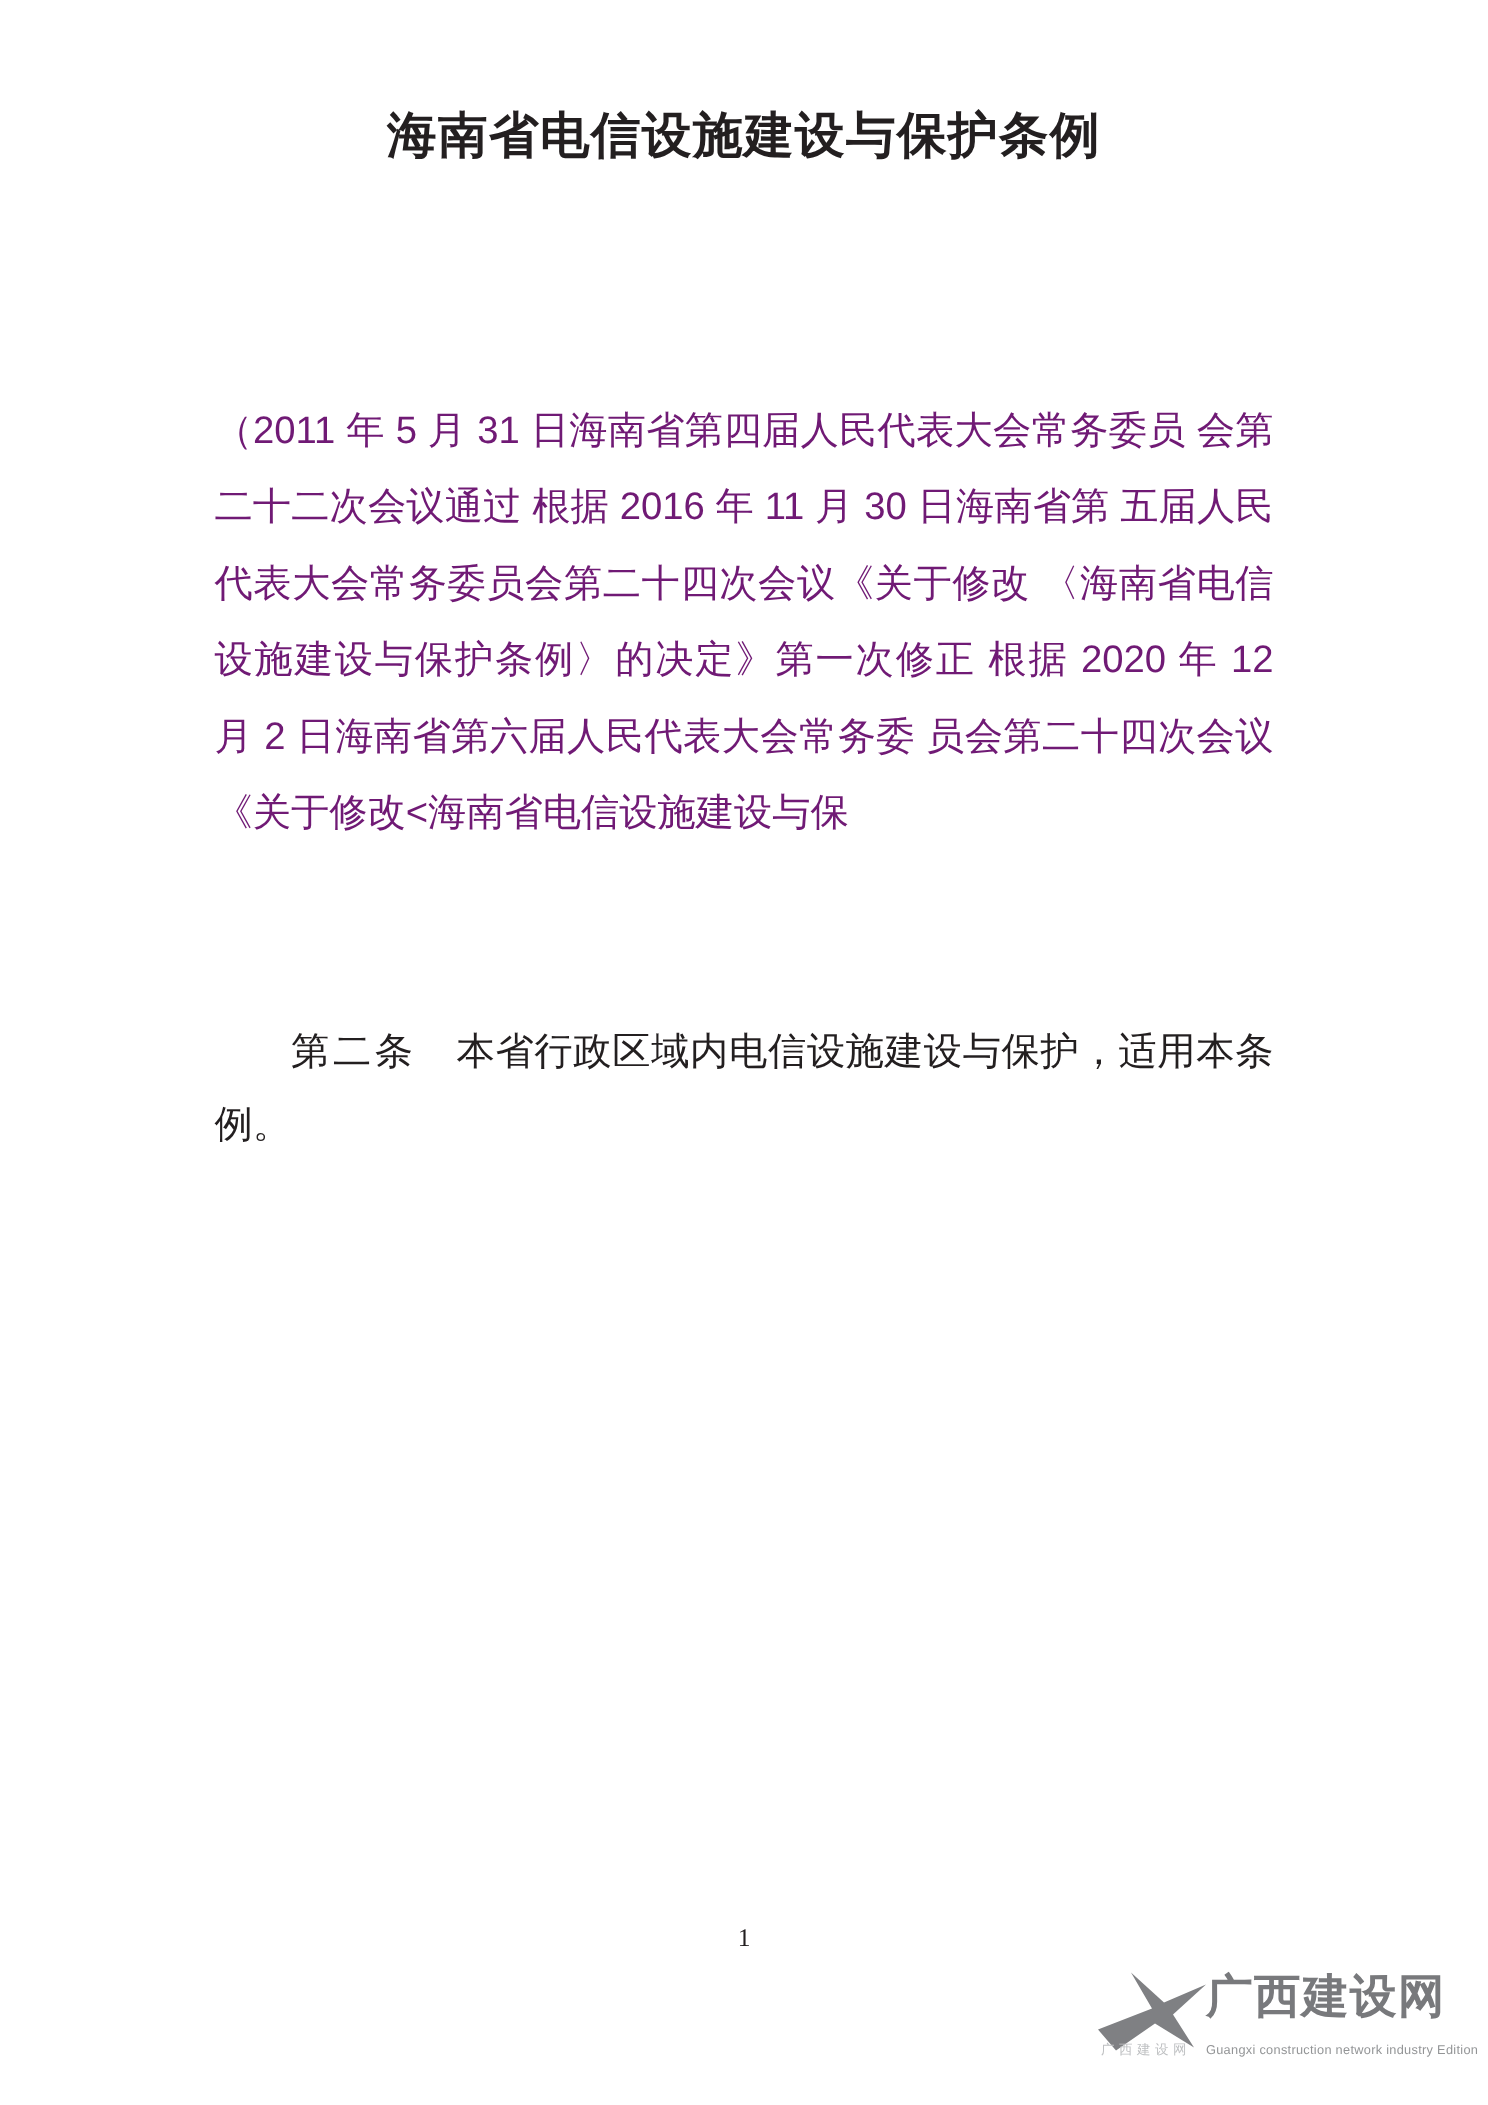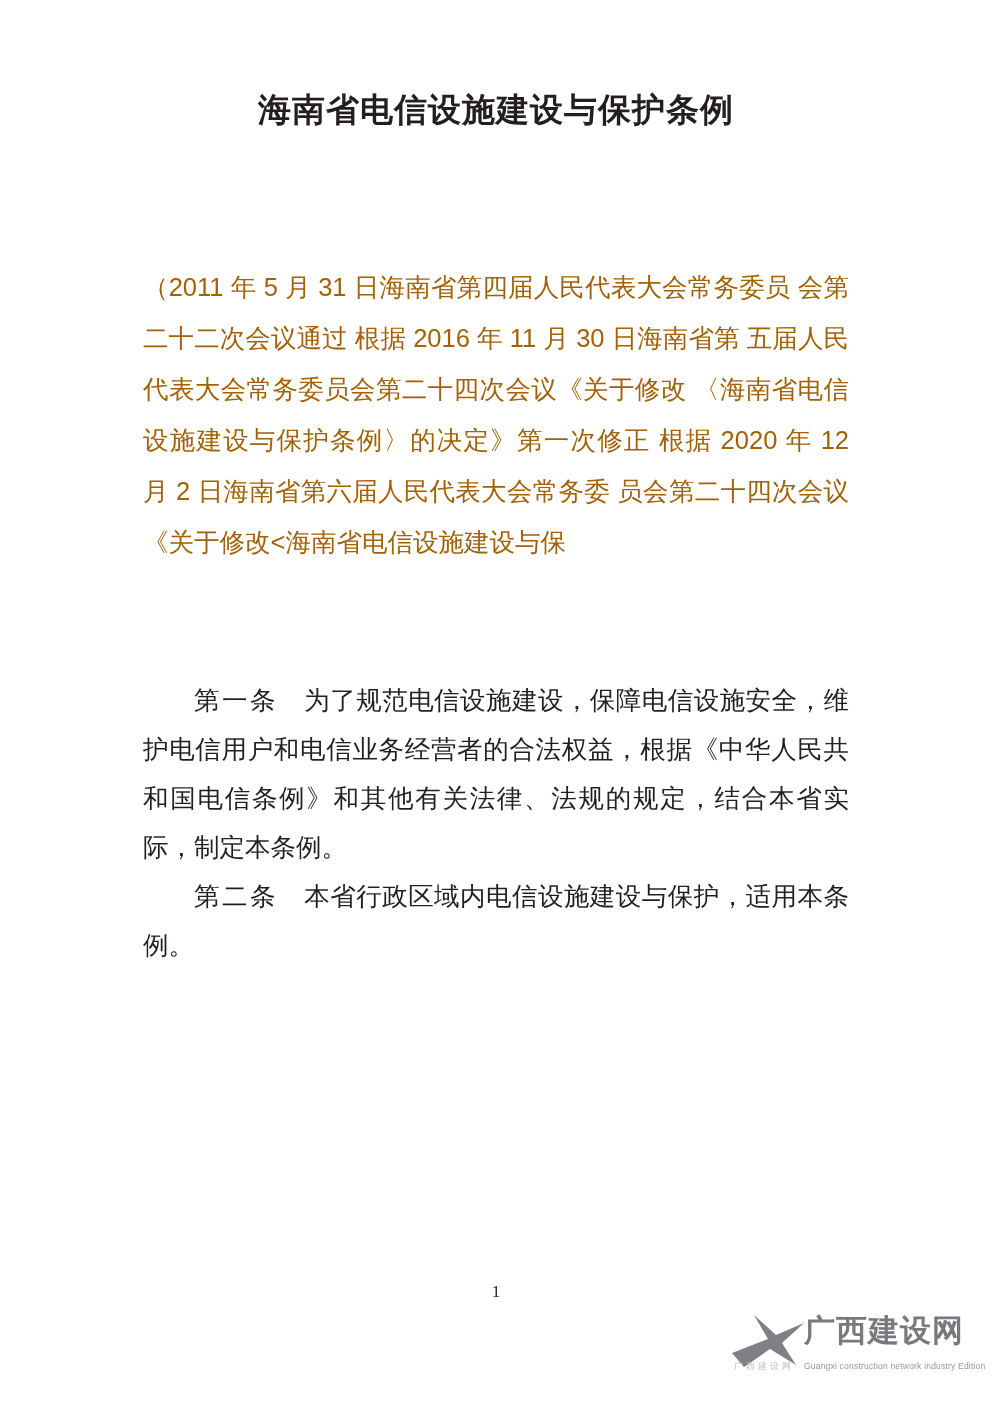--- a/index.html
+++ b/index.html
@@ -16,36 +16,36 @@
     font-family: "Liberation Sans", sans-serif;
     color: #231f20;
   }
   .doc-title {
     text-align: center;
     font-family: "Liberation Sans", sans-serif;
     font-weight: bold;
     font-size: 33px;
     letter-spacing: 1px;
     margin: 0;
-    padding-top: 88px;
+    padding-top: 68px;
     color: #231f20;
   }
   .preamble {
     margin: 0;
     padding: 0;
     position: absolute;
     top: 262px;
     left: 143px;
     width: 706px;
     font-family: "Liberation Sans", sans-serif;
     font-size: 25.5px;
     line-height: 51px;
     text-align: justify;
     text-align-last: left;
-    color: #a16207;
+    color: #701a75;
     letter-spacing: 0px;
   }
   .preamble .last-line {
     display: block;
   }
   .body-text {
     position: absolute;
     top: 676px;
     left: 143px;
     width: 706px;
@@ -142,21 +142,20 @@
   <div class="preamble">
     <span>（2011 年 5 月 31 日海南省第四届人民代表大会常务委员</span>
     <span>会第二十二次会议通过 根据 2016 年 11 月 30 日海南省第</span>
     <span>五届人民代表大会常务委员会第二十四次会议《关于修改</span>
     <span>〈海南省电信设施建设与保护条例〉的决定》第一次修正</span>
     <span>根据 2020 年 12 月 2 日海南省第六届人民代表大会常务委</span>
     <span>员会第二十四次会议《关于修改&lt;海南省电信设施建设与保</span>
   </div>
 
   <div class="body-text">
-    <p><span class="art-no">第一条</span><span class="art-gap"></span><span>为了规范电信设施建设，保障电信设施安全，维护电信用户和电信业务经营者的合法权益，根据《中华人民共和国电信条例》和其他有关法律、法规的规定，结合本省实际，制定本条例。</span></p>
     <p><span class="art-no">第二条</span><span class="art-gap"></span><span>本省行政区域内电信设施建设与保护，适用本条例。</span></p>
   </div>
 
   <div class="page-number">1</div>
 
   <div class="watermark">
     <div class="wm-star">
       <svg width="86" height="66" viewBox="0 0 86 66" aria-hidden="true">
         <path d="M8 44 L44 30 L30 6 L52 26 L80 14 L58 34 L72 56 L46 40 L20 58 Z" fill="#6d6e71" opacity="0.95"></path>
       </svg>

